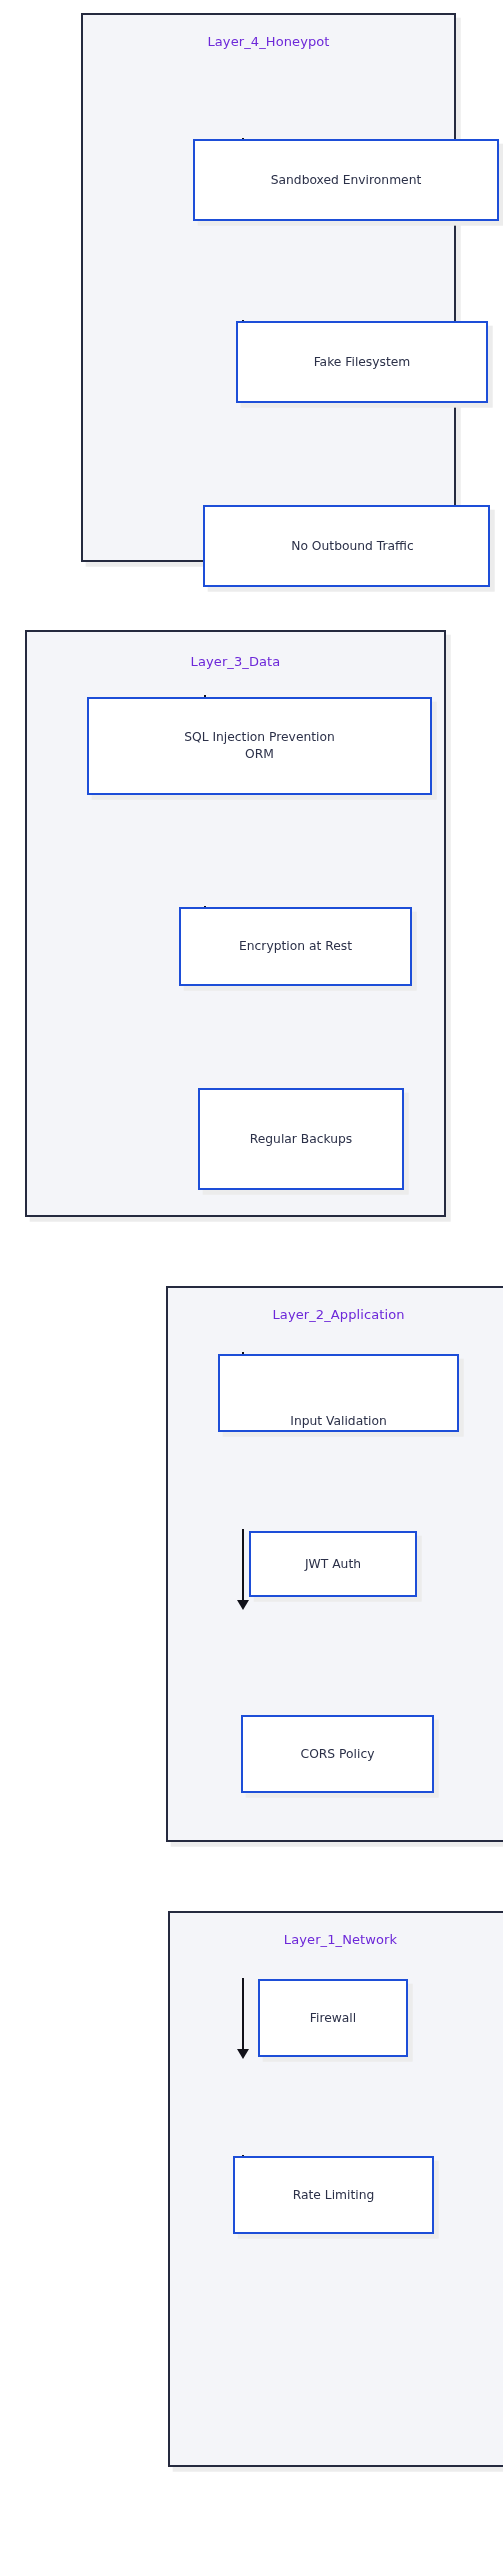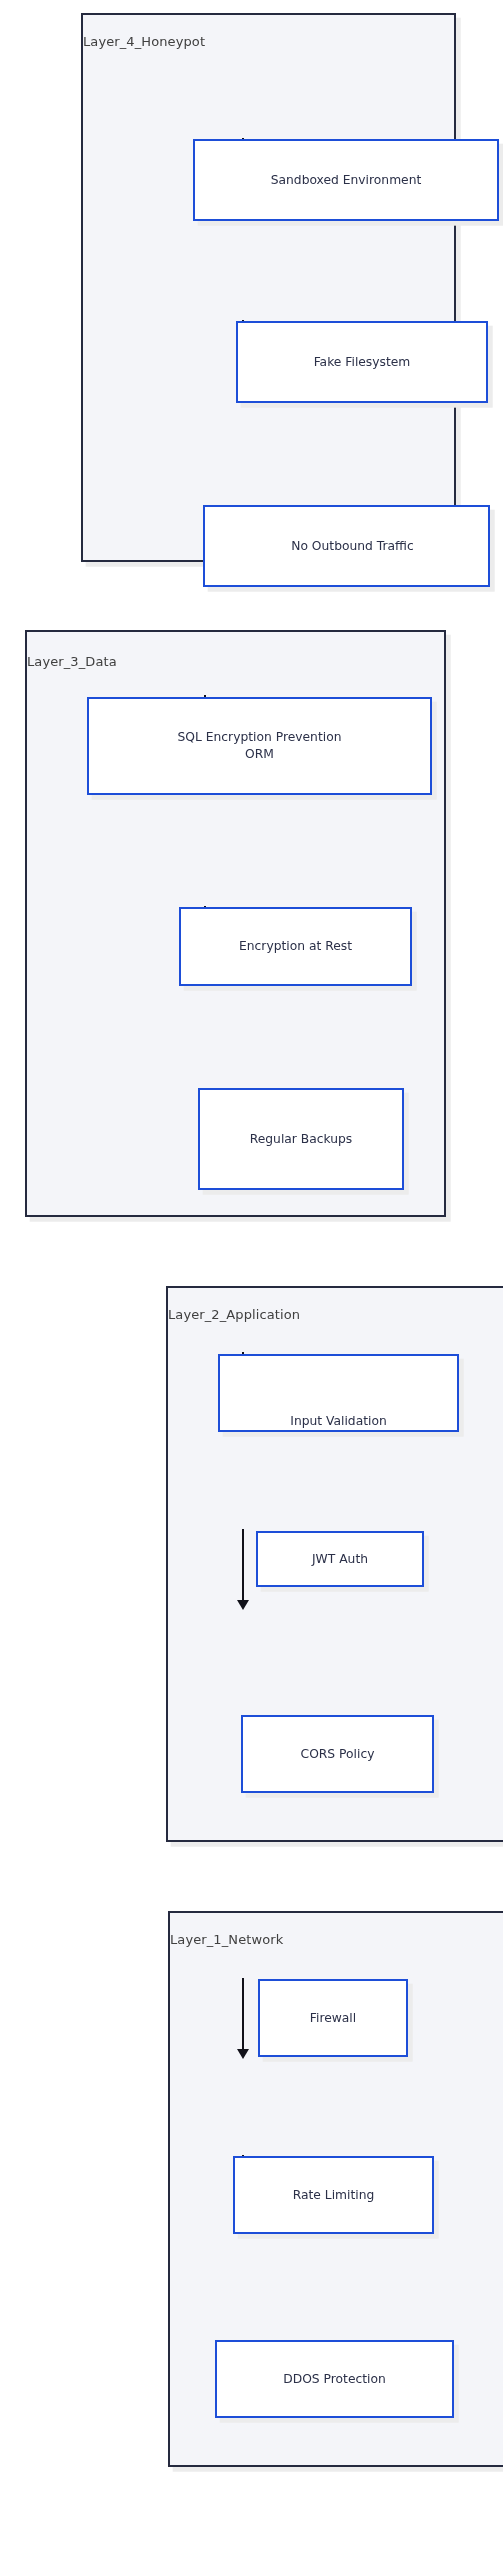--- a/index.html
+++ b/index.html
@@ -13,21 +13,22 @@
   
   .subgraph{
     position:absolute;
     background:#f4f5f9;
     border:2px solid #252a3f;
     box-sizing:border-box;
     box-shadow:4.7px 4.7px 0 0 #ececec;
   }
   .subgraph-title{
     position:absolute;left:0;right:0;
-    color:#404040;
+    text-align:center;
+    color:#6d28d9;
     font-size:13px;
     letter-spacing:0.1px;
     white-space:nowrap;
   }
 
   
   .node{
     position:absolute;
     background:#ffffff;
     border:2px solid #1d4ed8;
@@ -89,21 +90,21 @@
     </div>
     <div class="edge" style="left: 173px; top: 695px; width: 63px; height: 82px;">
       <div class="edge-line" style="height: 73px;"></div>
       <div class="edge-head"></div>
     </div>
     <div class="edge" style="left: 173px; top: 906px; width: 63px; height: 82px;">
       <div class="edge-line" style="height: 73px;"></div>
       <div class="edge-head"></div>
     </div>
     <div class="node" style="left: 87px; top: 697px; width: 345px; height: 98px;">
-      <div class="node-label">SQL Encryption Prevention
+      <div class="node-label">SQL Injection Prevention
 ORM</div>
     </div>
     <div class="node" style="left: 179px; top: 907px; width: 233px; height: 79px;">
       <div class="node-label">Encryption at Rest</div>
     </div>
     <div class="node" style="left: 198px; top: 1052px; width: 206px; height: 102px; margin-top: 36px;">
       <div class="node-label">Regular Backups</div>
     </div>
     <div class="subgraph" style="left: 166px; top: 1286px; width: 345px; height: 556px;">
       <div class="subgraph-title" style="top: 19px;">Layer_2_Application</div>
@@ -112,21 +113,21 @@
       <div class="edge-line" style="height: 71px;"></div>
       <div class="edge-head"></div>
     </div>
     <div class="edge" style="left: 211px; top: 1529px; width: 63px; height: 81px;">
       <div class="edge-line" style="height: 71px;"></div>
       <div class="edge-head"></div>
     </div>
     <div class="node" style="left: 218px; top: 1354px; width: 241px; height: 78px; align-items: flex-end;">
       <div class="node-label">Input Validation</div>
     </div>
-    <div class="node" style="left: 256px; top: 1531px; width: 168px; height: 56px;">
+    <div class="node" style="left: 249px; top: 1531px; width: 168px; height: 66px;">
       <div class="node-label">JWT Auth</div>
     </div>
     <div class="node" style="left: 241px; top: 1715px; width: 193px; height: 78px;">
       <div class="node-label">CORS Policy</div>
     </div>
     <div class="subgraph" style="left: 168px; top: 1911px; width: 345px; height: 556px;">
       <div class="subgraph-title" style="top: 19px;">Layer_1_Network</div>
     </div>
     <div class="edge" style="left: 211px; top: 1978px; width: 63px; height: 81px;">
       <div class="edge-line" style="height: 71px;"></div>
@@ -135,17 +136,14 @@
     <div class="edge" style="left: 211px; top: 2155px; width: 63px; height: 81px;">
       <div class="edge-line" style="height: 71px;"></div>
       <div class="edge-head"></div>
     </div>
     <div class="node" style="left: 258px; top: 1979px; width: 150px; height: 78px;">
       <div class="node-label">Firewall</div>
     </div>
     <div class="node" style="left: 233px; top: 2156px; width: 201px; height: 78px;">
       <div class="node-label">Rate Limiting</div>
     </div>
-    <div class="node" style="left: 215px; top: 2340px; width: 239px; height: 78px;">
-      <div class="node-label">DDOS Protection</div>
-    </div>
   </div>
 
 
 </body></html>

